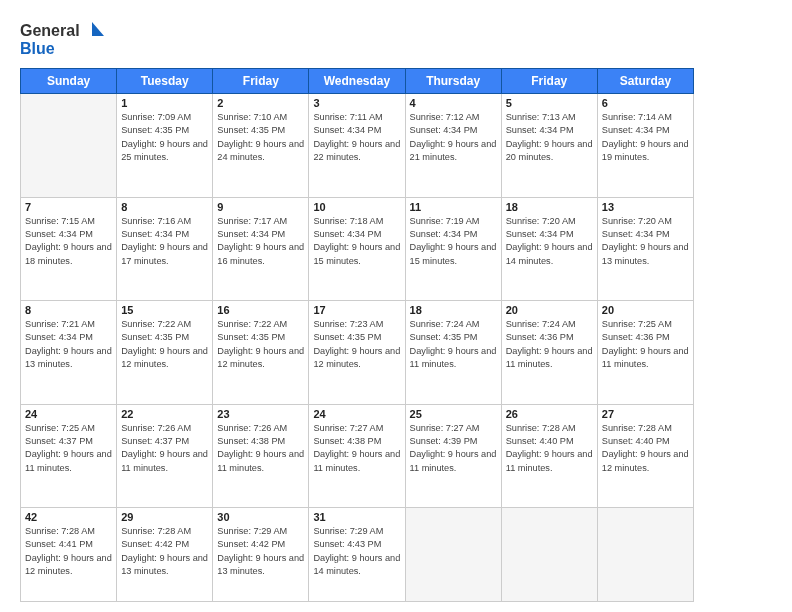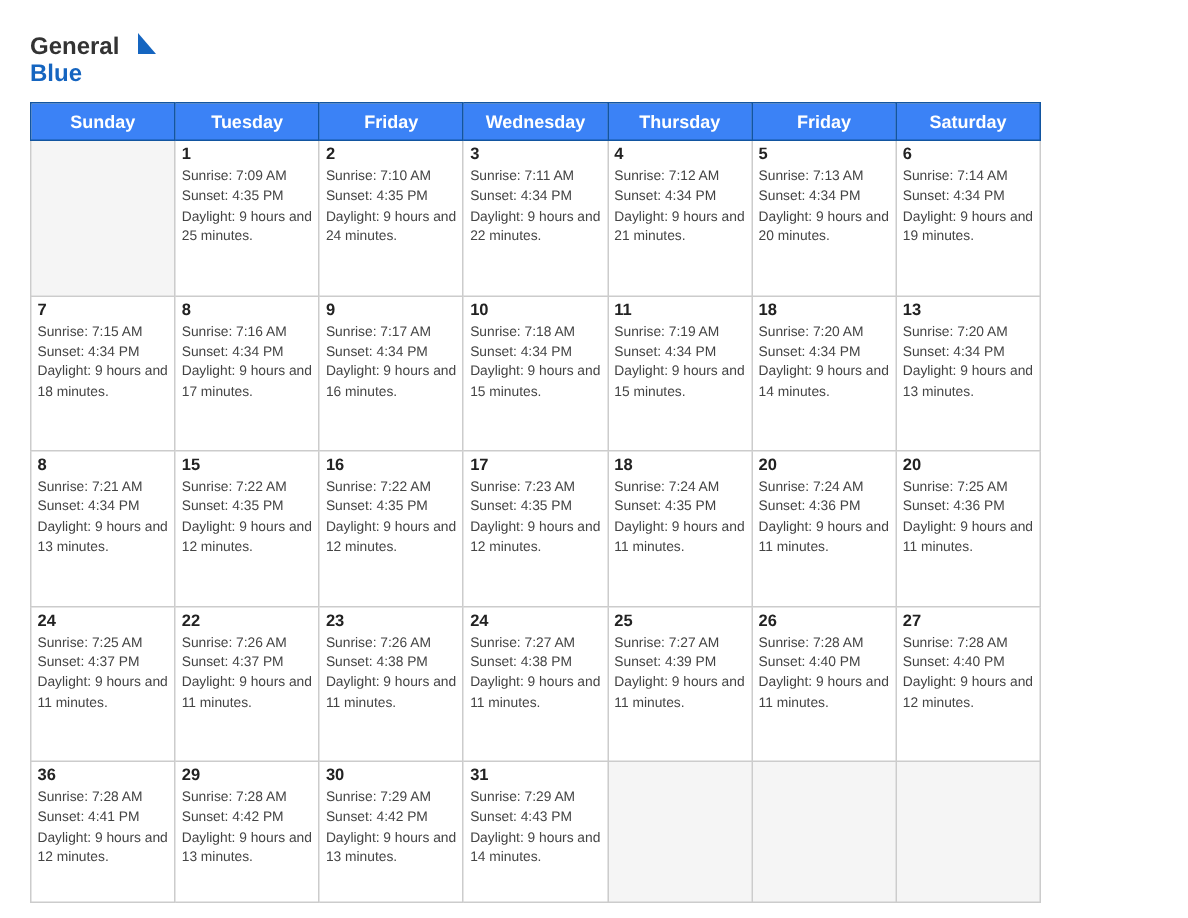--- a/index.html
+++ b/index.html
@@ -227,21 +227,21 @@
             <div class="day-num">26</div>
             <div class="day-info">Sunrise: 7:28 AM<br>Sunset: 4:40 PM<br>Daylight: 9 hours and 11 minutes.</div>
           </td>
           <td>
             <div class="day-num">27</div>
             <div class="day-info">Sunrise: 7:28 AM<br>Sunset: 4:40 PM<br>Daylight: 9 hours and 12 minutes.</div>
           </td>
         </tr>
         <tr>
           <td class="last-row">
-            <div class="day-num">36</div>
+            <div class="day-num">42</div>
             <div class="day-info">Sunrise: 7:28 AM<br>Sunset: 4:41 PM<br>Daylight: 9 hours and 12 minutes.</div>
           </td>
           <td class="last-row">
             <div class="day-num">29</div>
             <div class="day-info">Sunrise: 7:28 AM<br>Sunset: 4:42 PM<br>Daylight: 9 hours and 13 minutes.</div>
           </td>
           <td class="last-row">
             <div class="day-num">30</div>
             <div class="day-info">Sunrise: 7:29 AM<br>Sunset: 4:42 PM<br>Daylight: 9 hours and 13 minutes.</div>
           </td>

